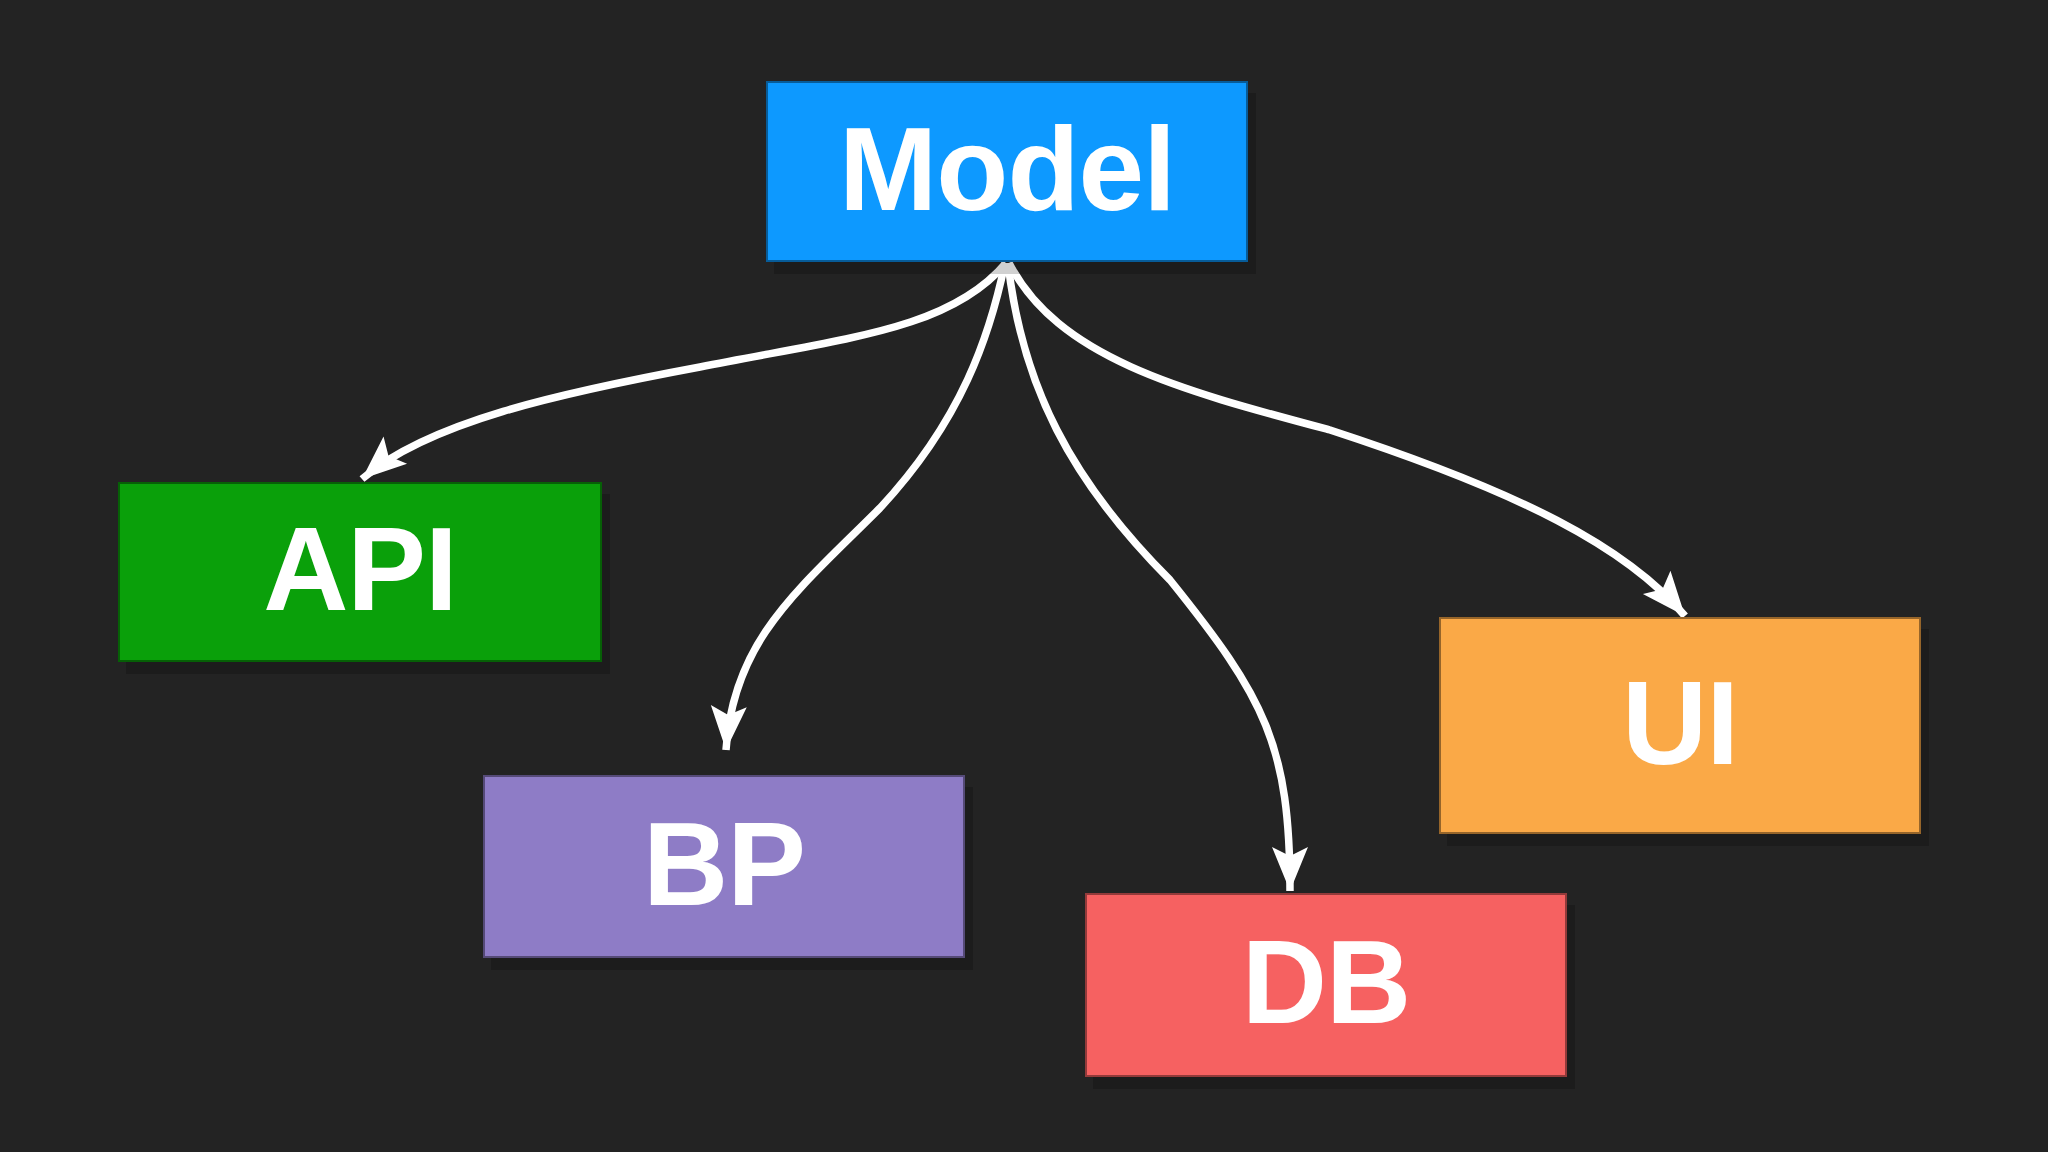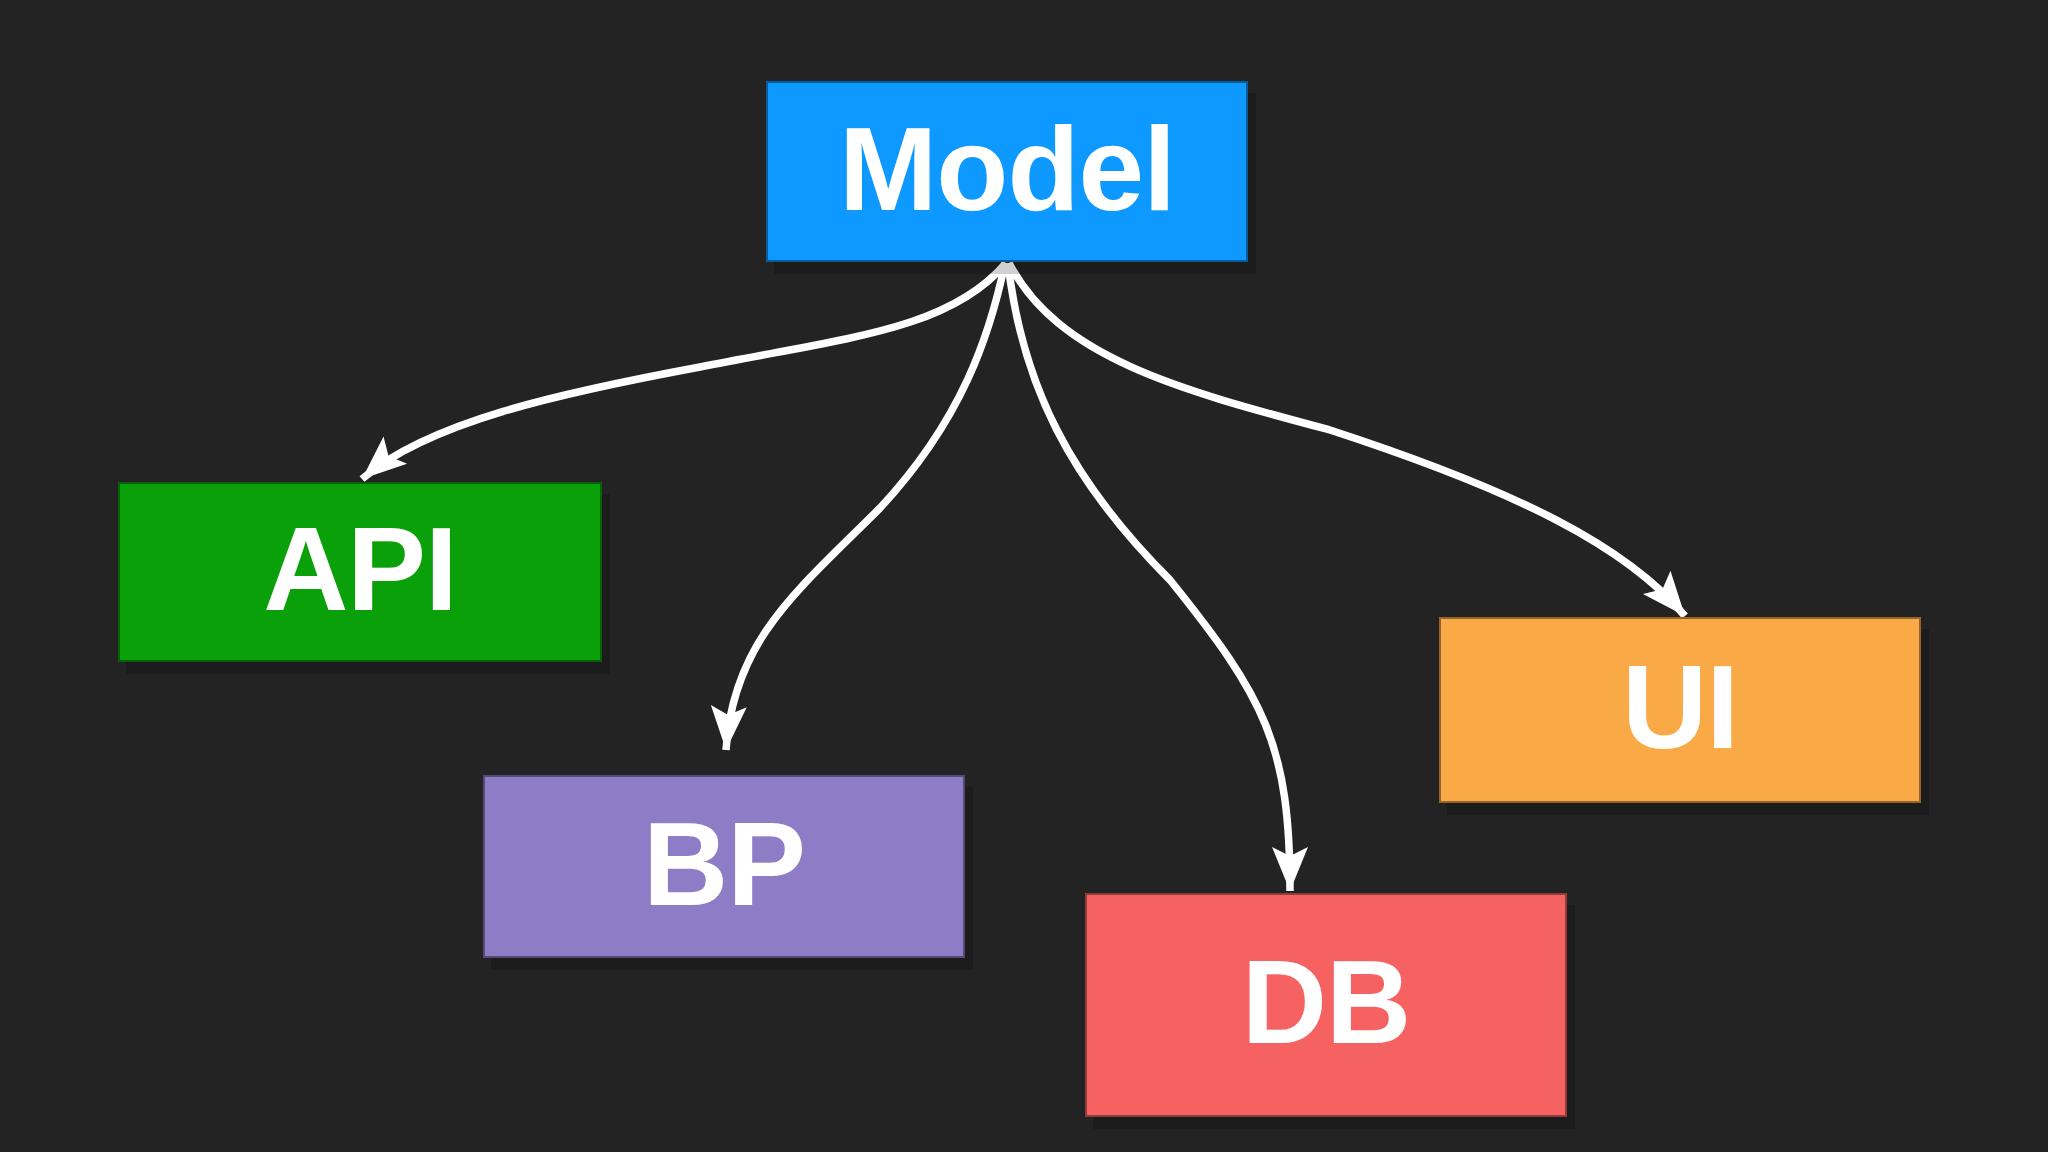--- a/index.html
+++ b/index.html
@@ -62,19 +62,19 @@
 
 <div class="node" style="left: 766px; top: 81px; width: 482px; height: 181px; background: rgb(13, 153, 255);">
       <span class="label">Model</span>
     </div>
     <div class="node" style="left: 118px; top: 482px; width: 484px; height: 180px; background: rgb(10, 160, 10);">
       <span class="label">API</span>
     </div>
     <div class="node" style="left: 483px; top: 775px; width: 482px; height: 183px; background: rgb(142, 124, 198);">
       <span class="label">BP</span>
     </div>
-    <div class="node" style="left: 1085px; top: 893px; width: 482px; height: 224px; background: rgb(246, 97, 97);">
+    <div class="node" style="left: 1085px; top: 893px; width: 482px; height: 184px; background: rgb(246, 97, 97);">
       <span class="label">DB</span>
     </div>
-    <div class="node" style="left: 1439px; top: 617px; width: 482px; height: 186px; background: rgb(250, 169, 71);">
+    <div class="node" style="left: 1439px; top: 617px; width: 482px; height: 217px; background: rgb(250, 169, 71);">
       <span class="label">UI</span>
     </div>
   </div>
 
 </body></html>

